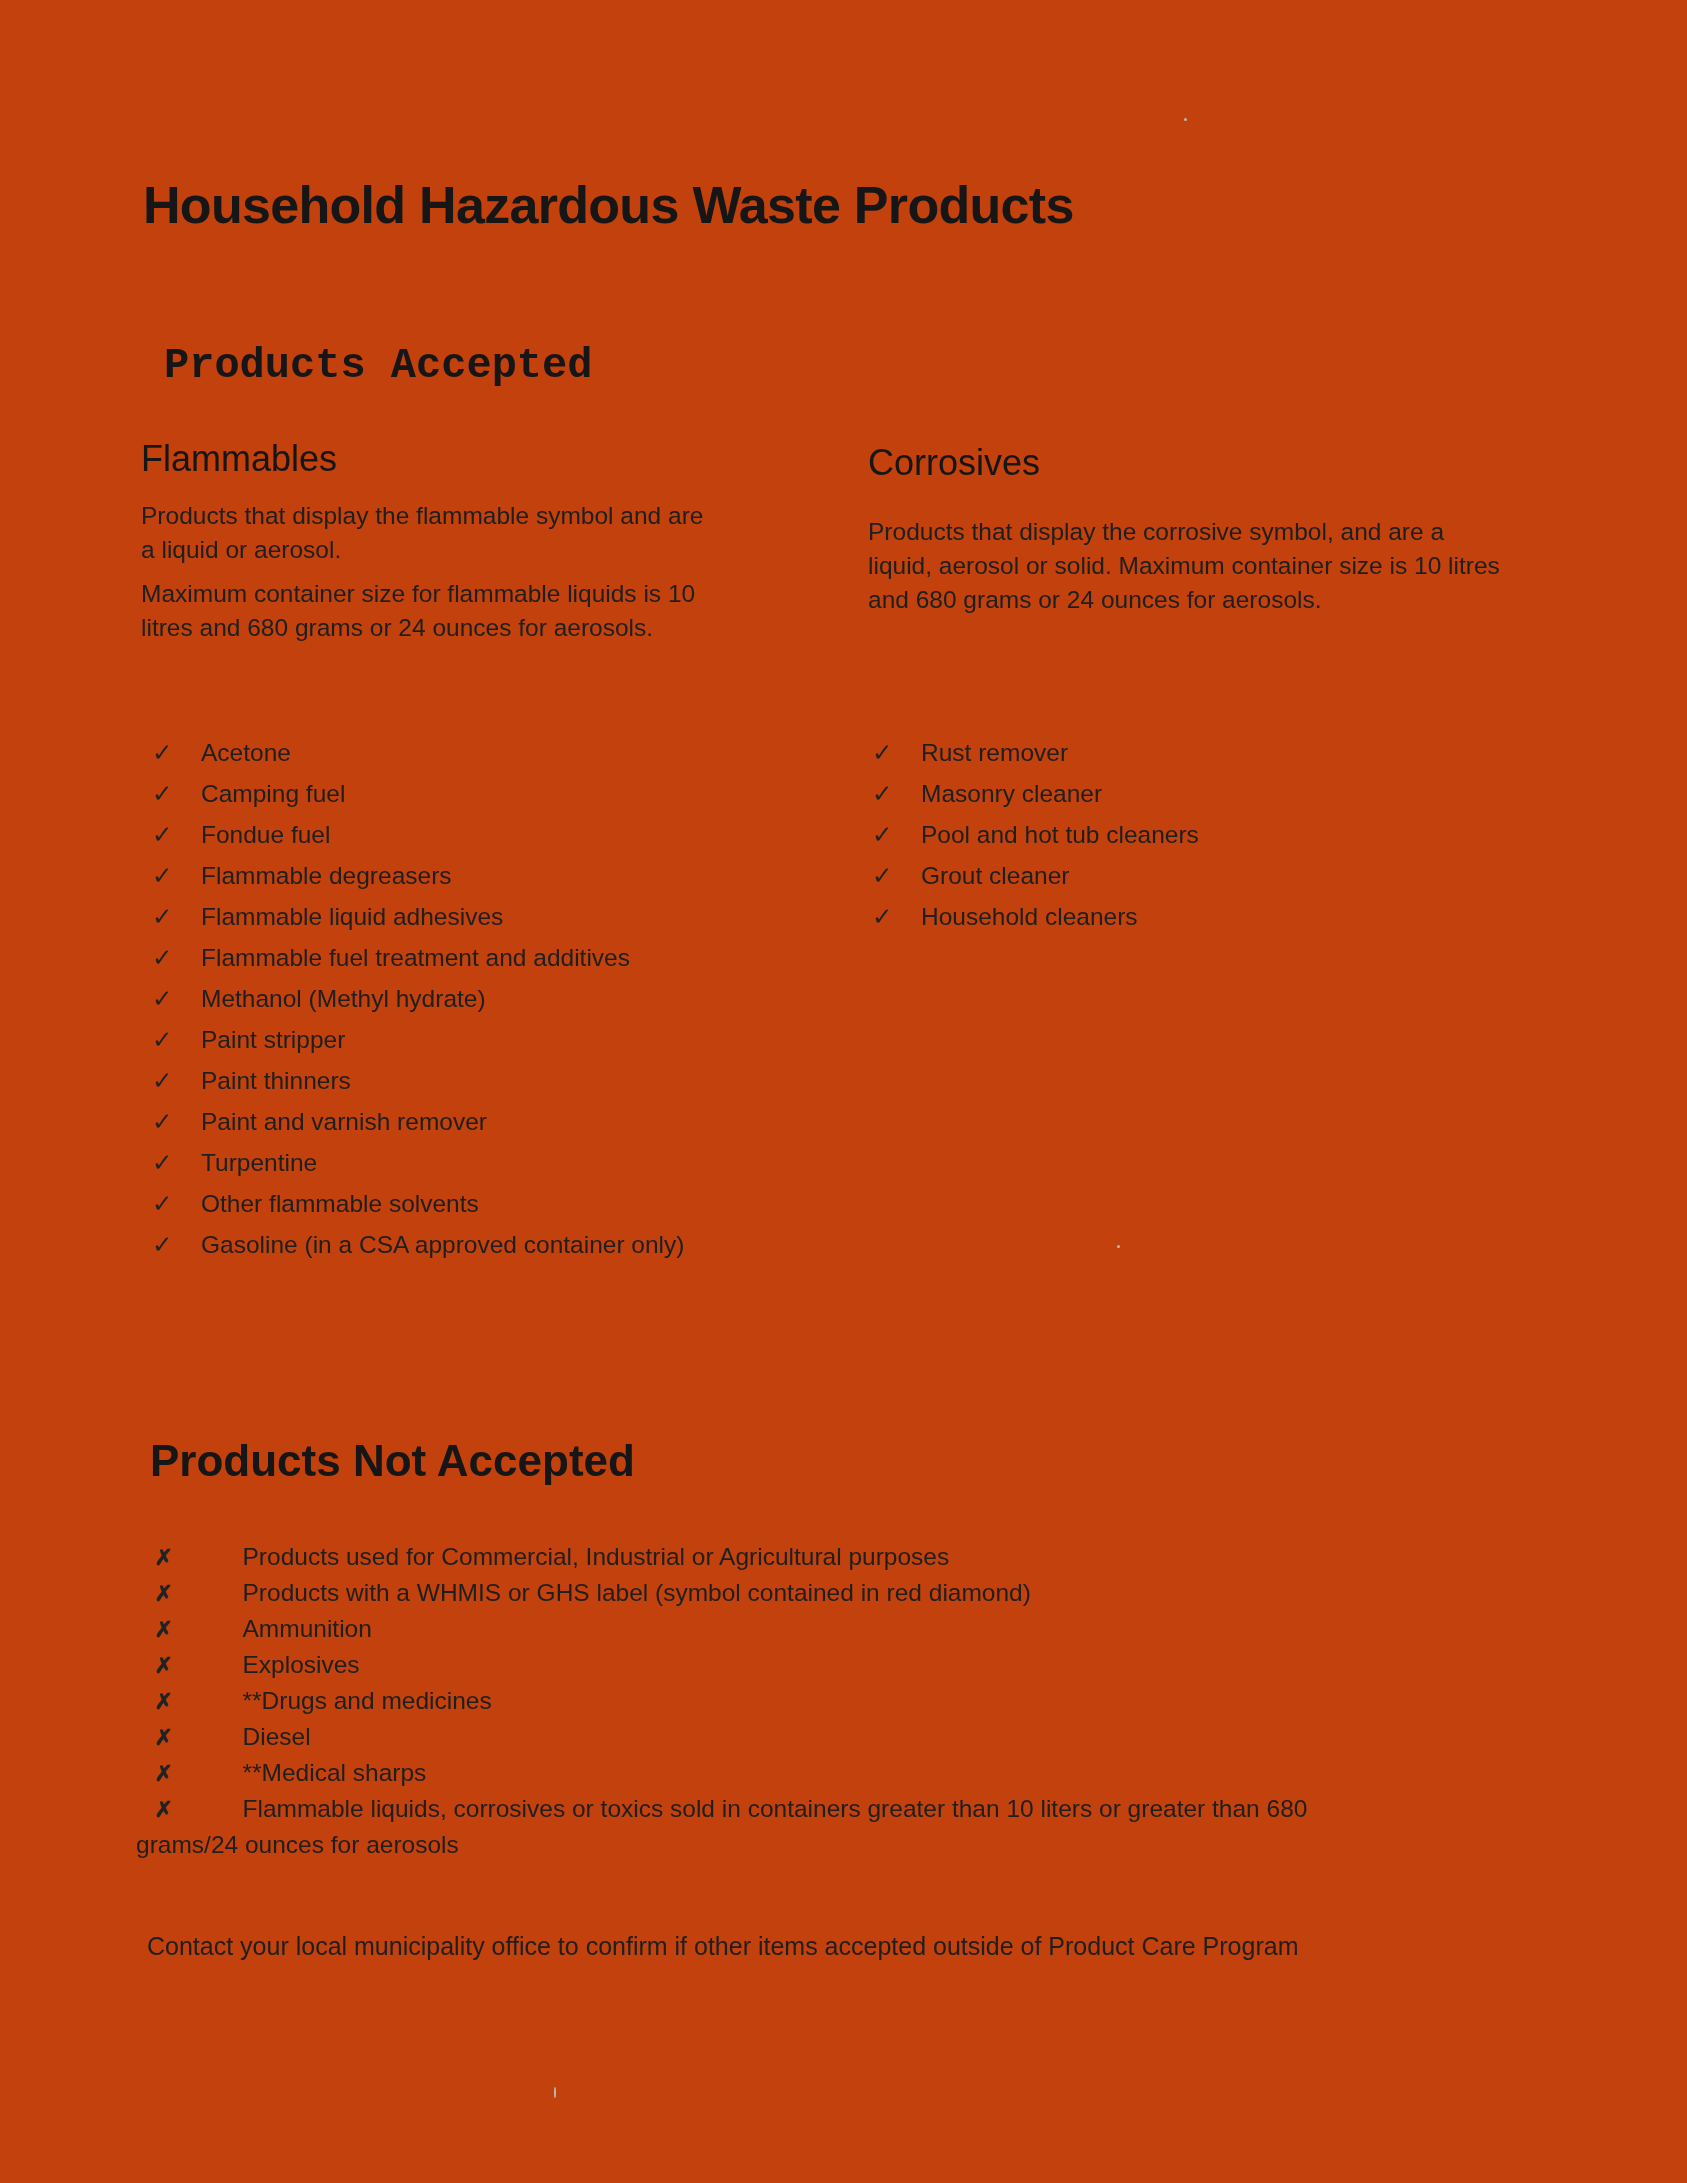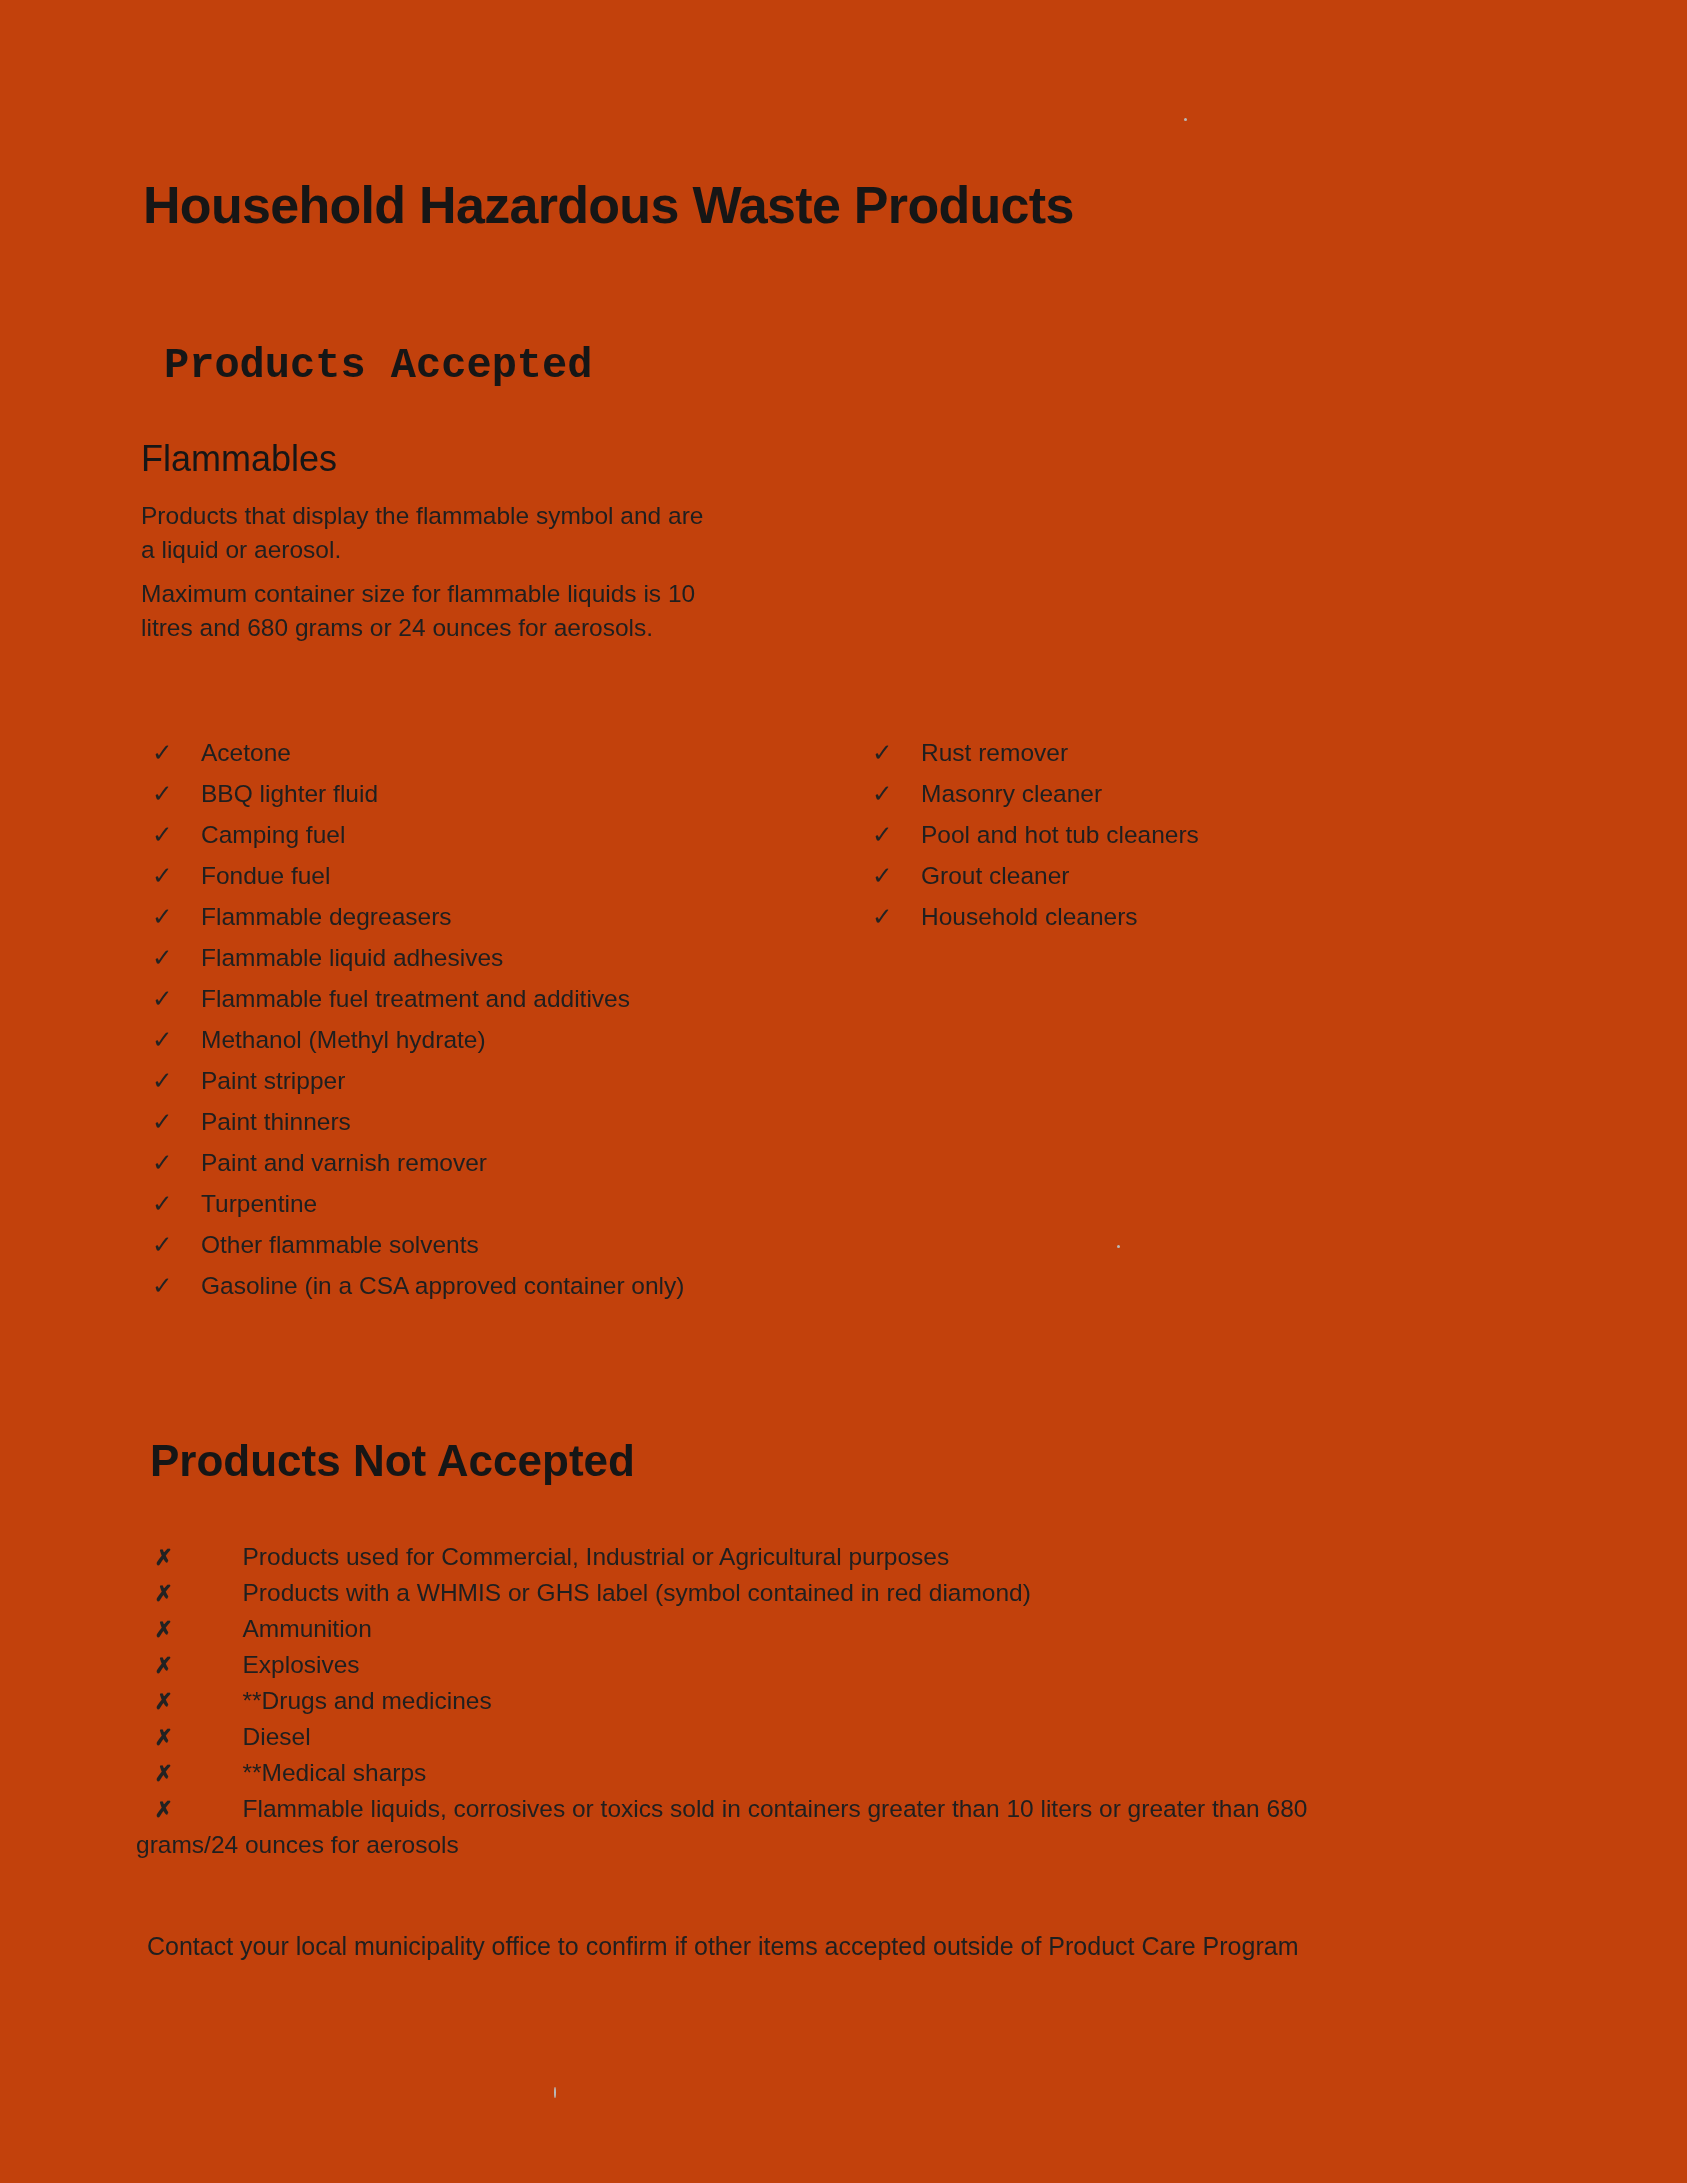--- a/index.html
+++ b/index.html
@@ -148,24 +148,27 @@
   <h1 class="title">Household Hazardous Waste Products</h1>
 
   <h2 class="accepted-heading">Products Accepted</h2>
 
   <section class="col col-flammables">
     <h3>Flammables</h3>
     <p class="first">Products that display the flammable symbol and are a liquid or aerosol.</p>
     <p>Maximum container size for flammable liquids is 10 litres and 680 grams or 24 ounces for aerosols.</p>
   </section>
 
+  <section class="col col-corrosives">
+    <h3>Corrosives</h3>
+    <p>Products that display the corrosive symbol, and are a liquid, aerosol or solid. Maximum container size is 10 litres and 680 grams or 24 ounces for aerosols.</p>
+  </section>
 
   <ul class="check-list" id="flammables-list">
     <li><span class="check">✓</span><span>Acetone</span></li>
-    <li><span class="check">✓</span><span>BBQ lighter fluid</span></li>
     <li><span class="check">✓</span><span>Camping fuel</span></li>
     <li><span class="check">✓</span><span>Fondue fuel</span></li>
     <li><span class="check">✓</span><span>Flammable degreasers</span></li>
     <li><span class="check">✓</span><span>Flammable liquid adhesives</span></li>
     <li><span class="check">✓</span><span>Flammable fuel treatment and additives</span></li>
     <li><span class="check">✓</span><span>Methanol (Methyl hydrate)</span></li>
     <li><span class="check">✓</span><span>Paint stripper</span></li>
     <li><span class="check">✓</span><span>Paint thinners</span></li>
     <li><span class="check">✓</span><span>Paint and varnish remover</span></li>
     <li><span class="check">✓</span><span>Turpentine</span></li>

